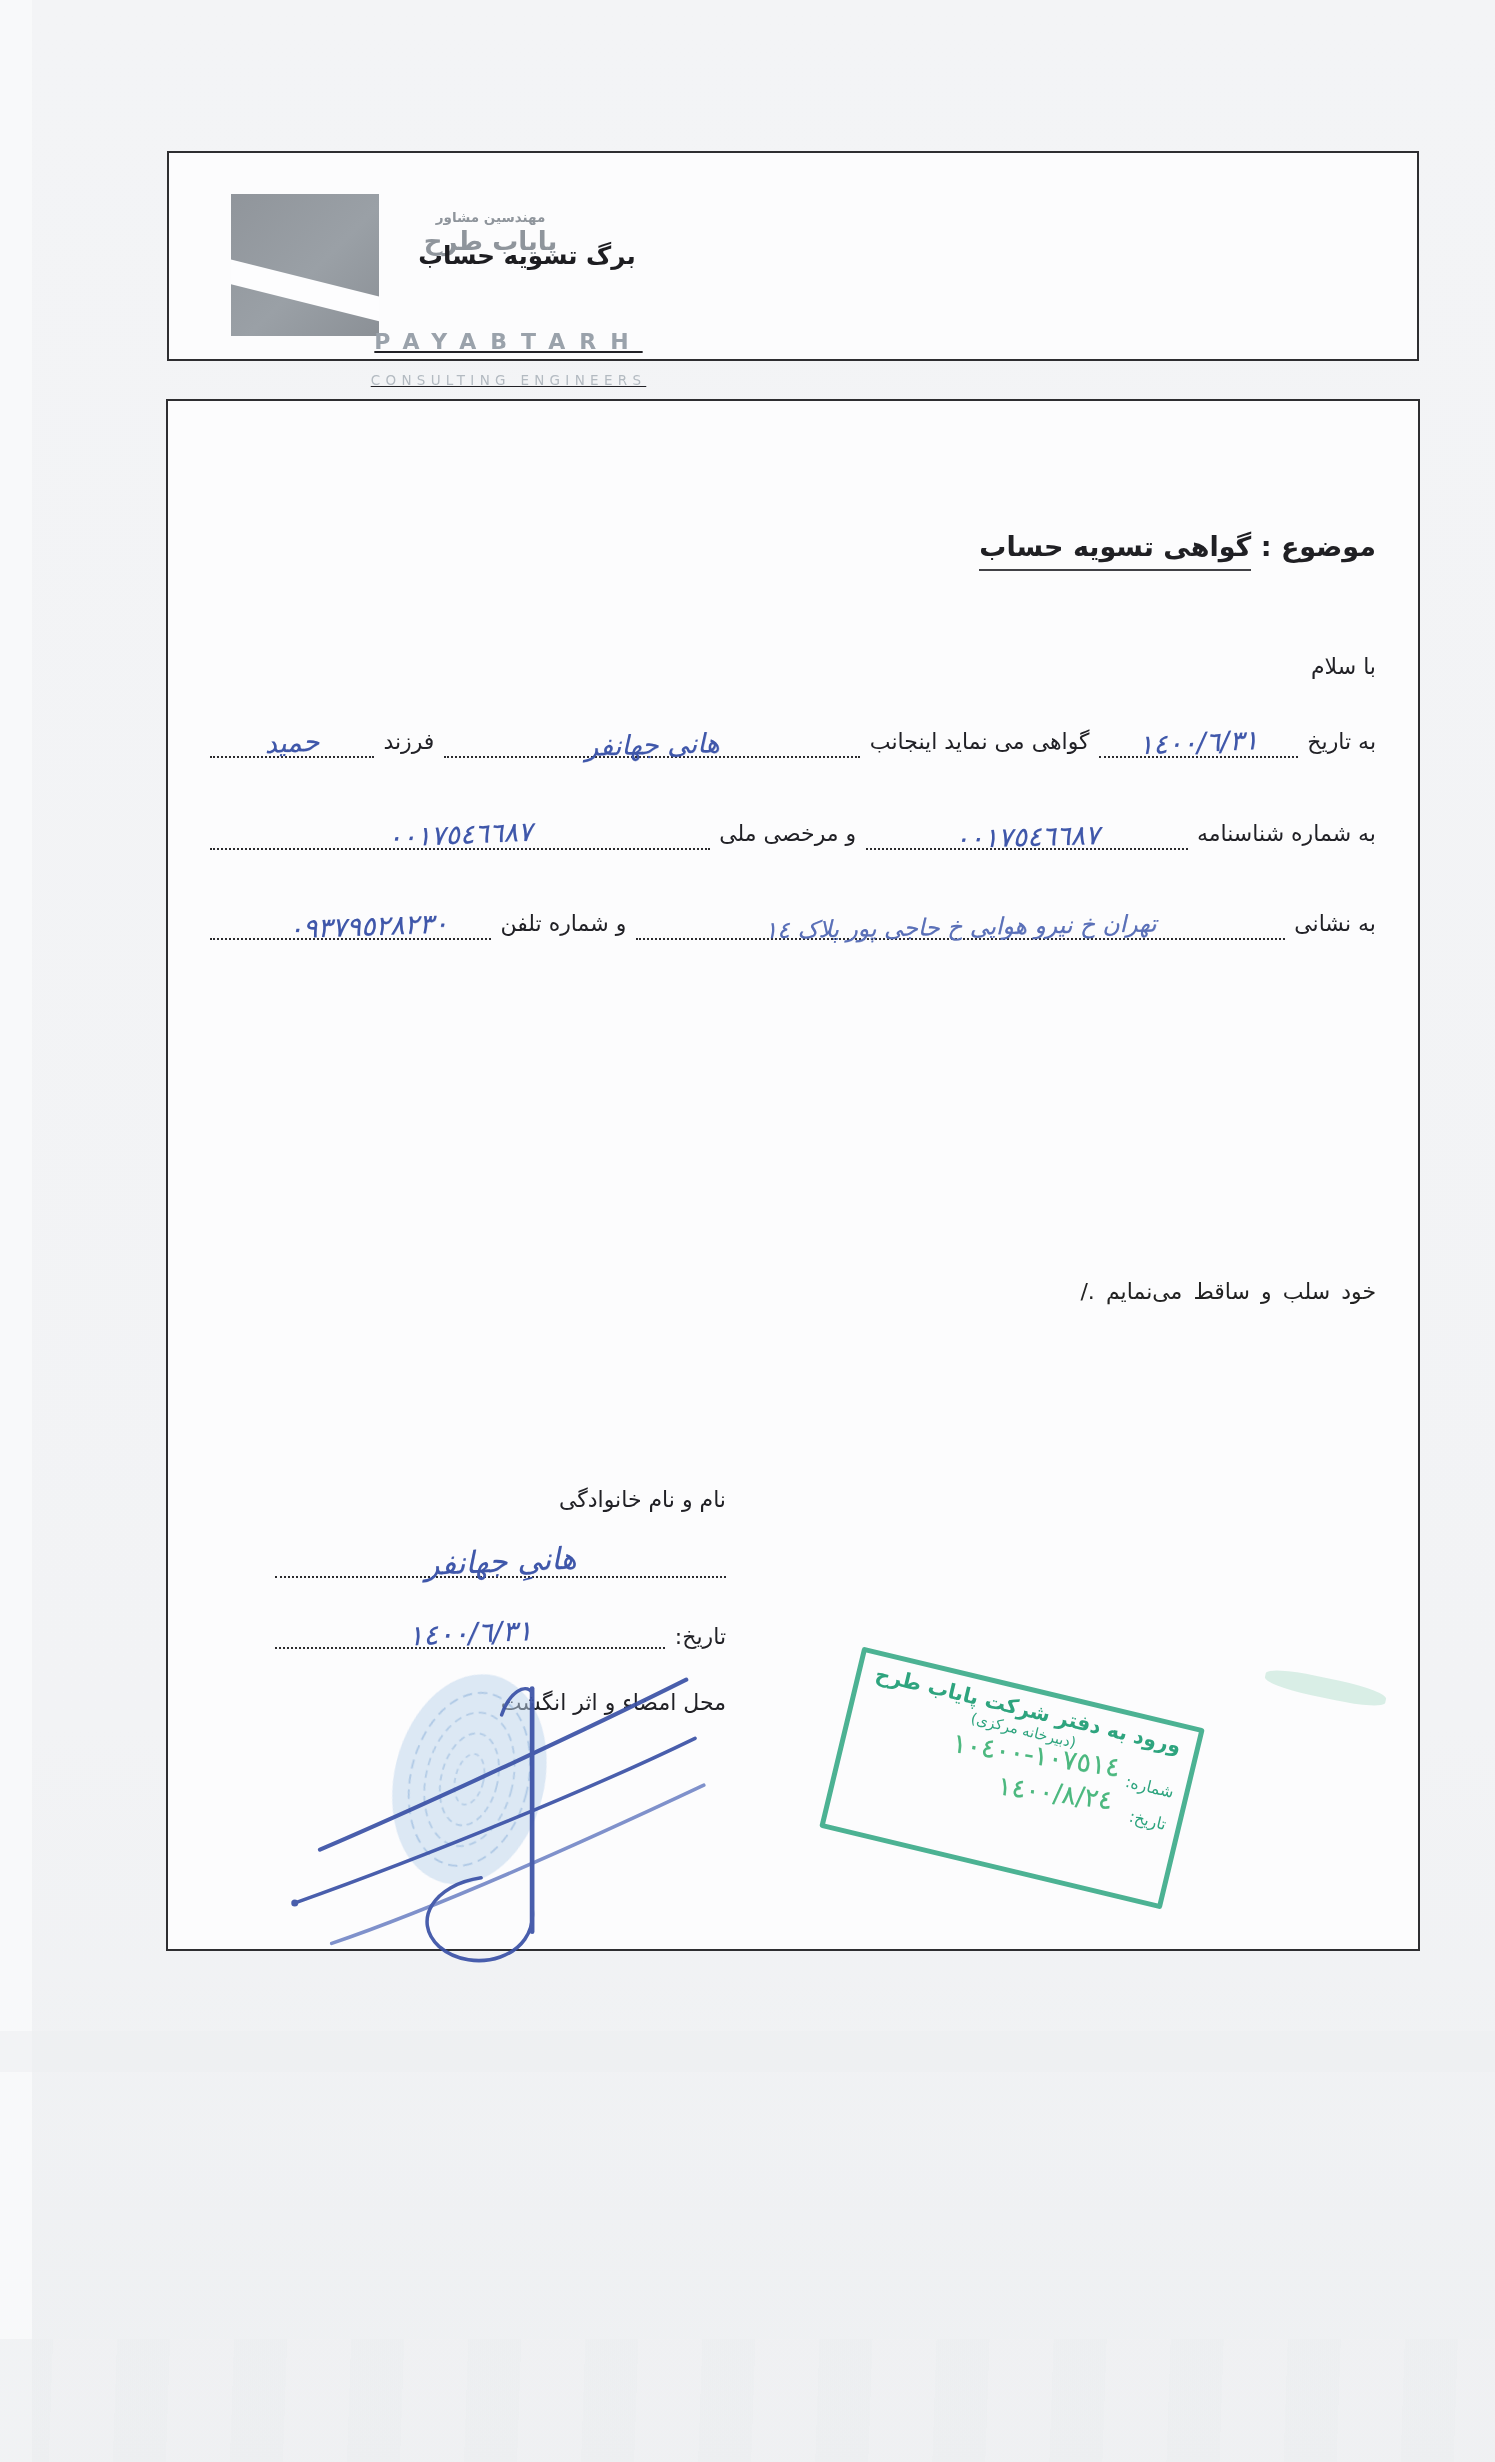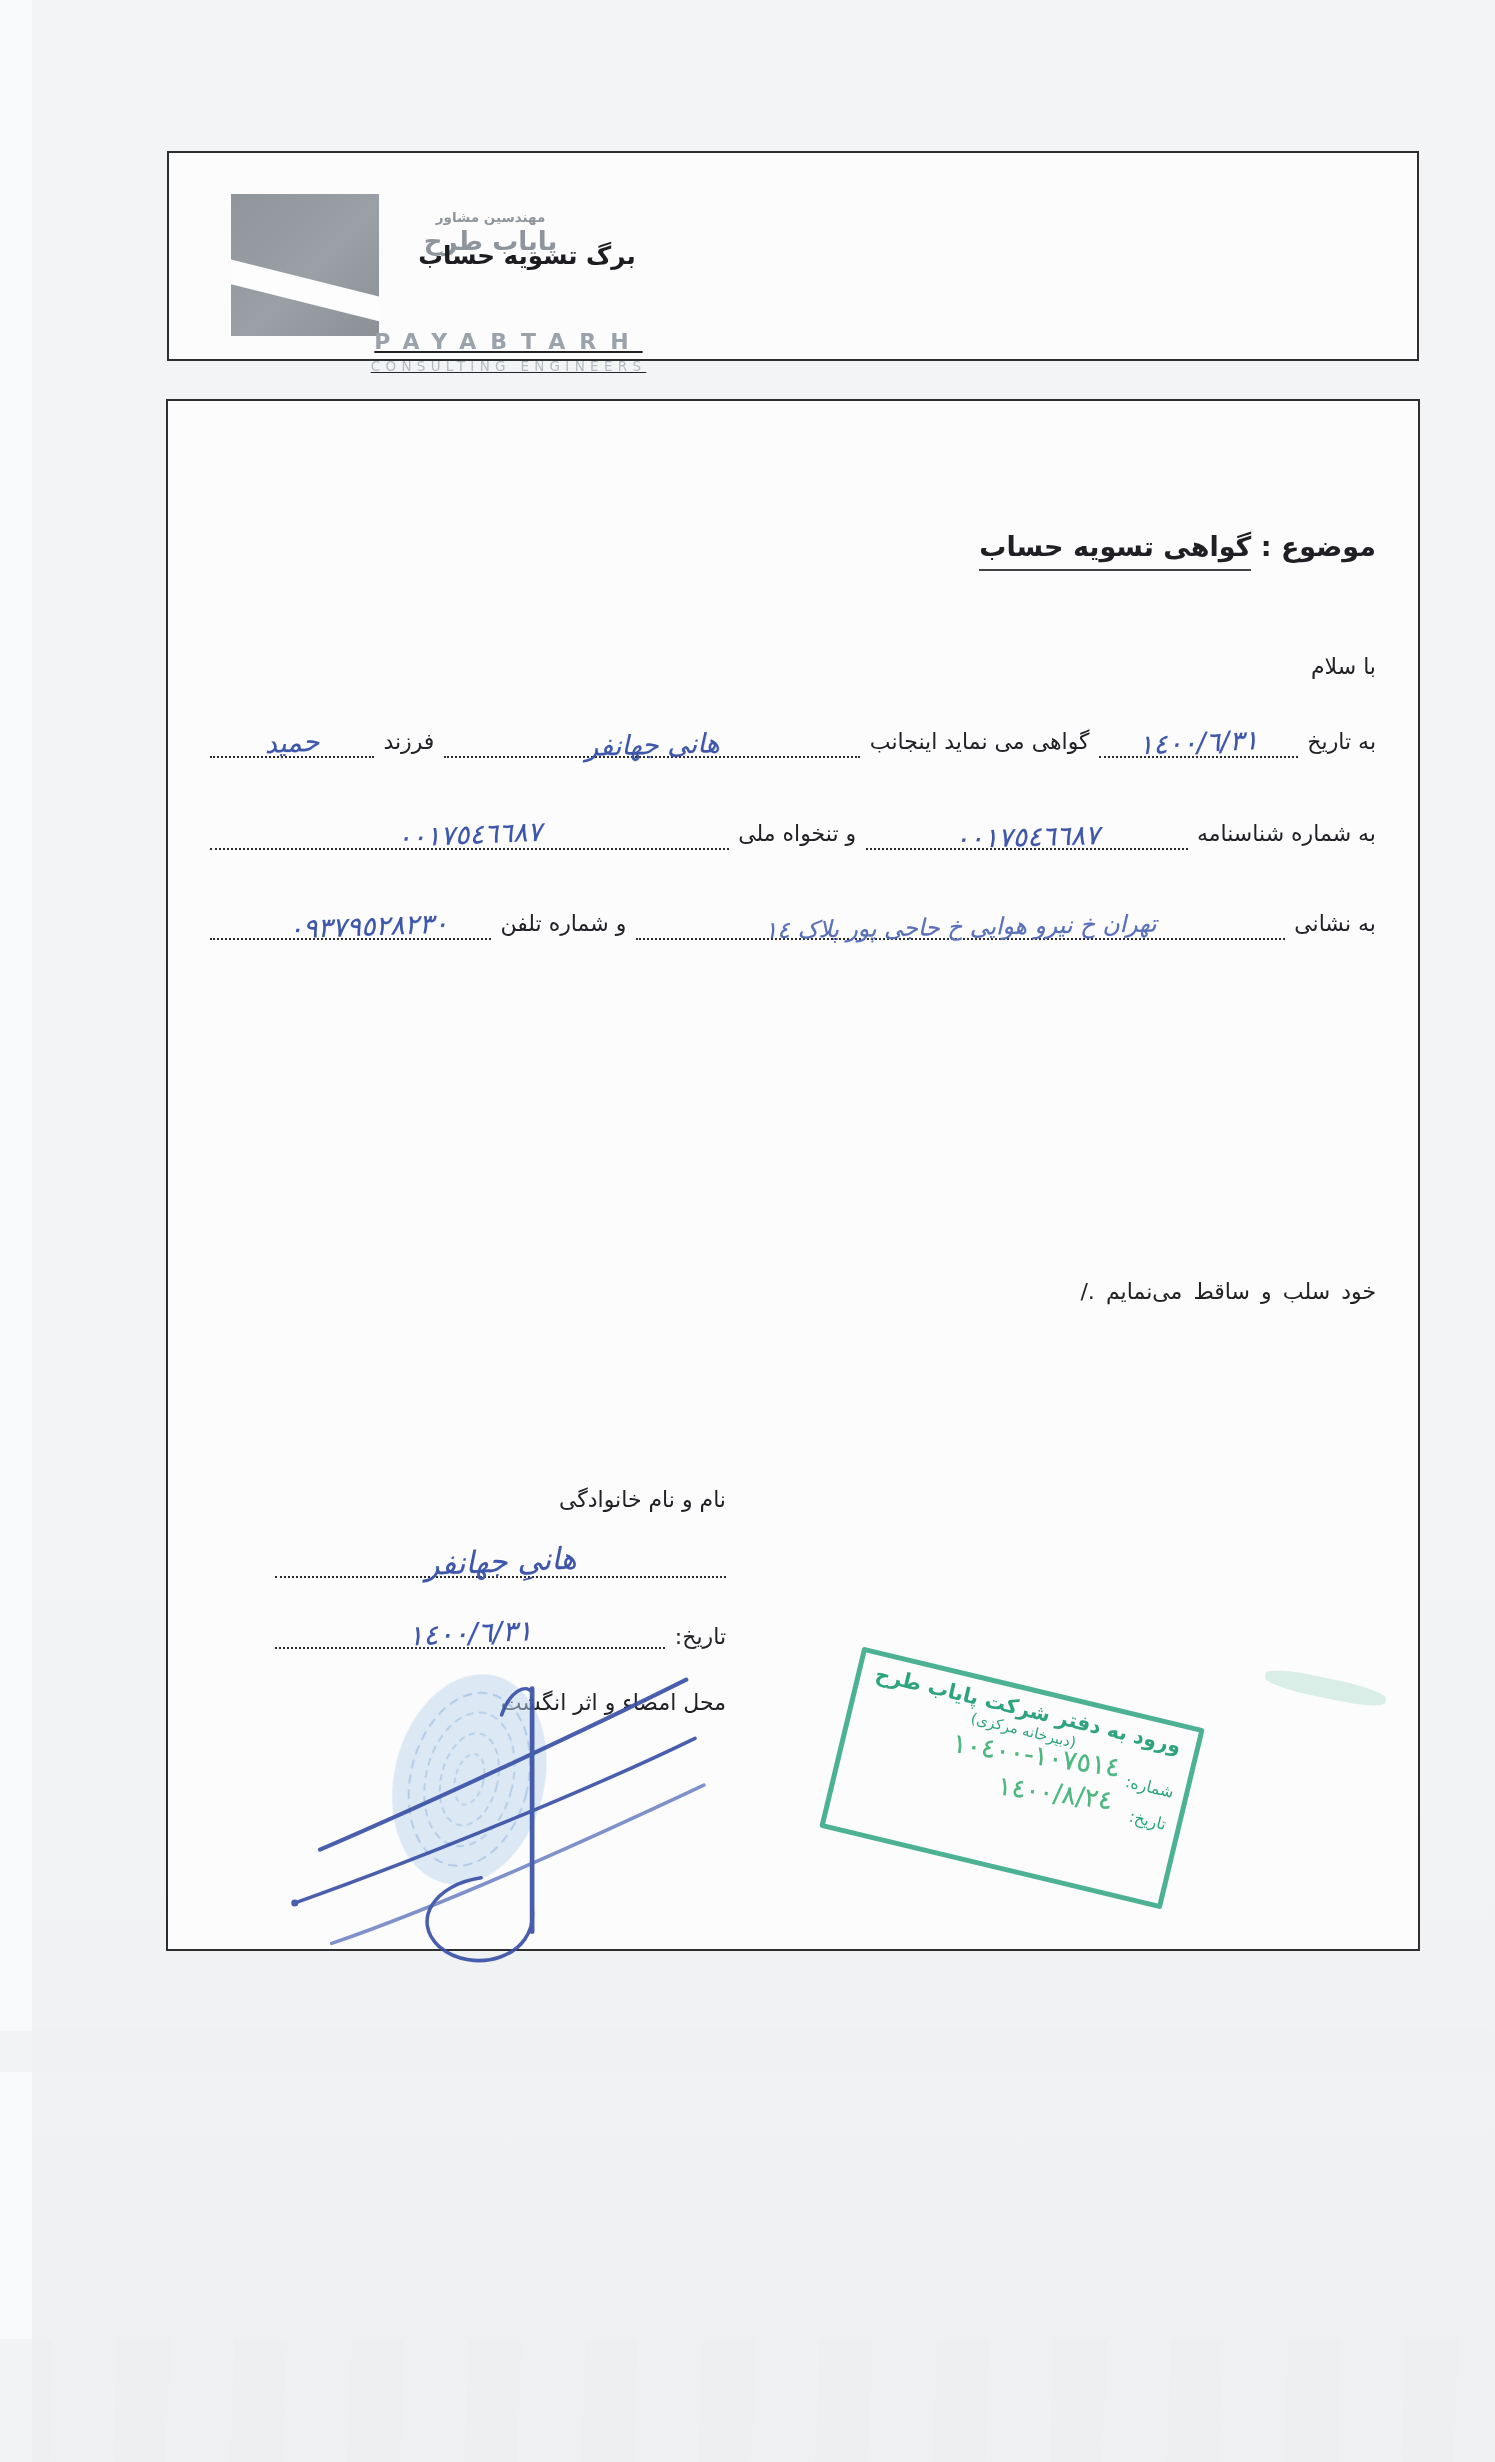--- a/index.html
+++ b/index.html
@@ -20,21 +20,21 @@
   
   .logo-mark{position:absolute;right:1038px;top:41px;width:148px;height:142px;
     background:linear-gradient(135deg,#90959b 0%,#9aa0a6 55%,#8b9096 100%);overflow:hidden;}
   .logo-stripe{position:absolute;left:-12%;top:60%;width:128%;height:17%;
     background:#fdfdfe;transform:rotate(14deg);border-radius:5.9px;}
   .logo-text{position:absolute;right:827px;top:56px;width:199px;text-align:center;color:#8f959c;}
   .logo-fa-small{font-size:13.5px;letter-spacing:0.6px;font-weight:bold;}
   .logo-fa-large{font-size:26px;font-weight:bold;margin-top:1.2px;}
   .logo-en{position:absolute;right:756px;top:176px;width:305px;text-align:center;direction:ltr;text-decoration:underline;}
   .logo-en-name{font-size:22px;font-weight:bold;color:#9aa2ab;letter-spacing:14px;}
-  .logo-en-sub{font-size:13.5px;color:#b3bac1;letter-spacing:5.3px;margin-top:4px;}
+  .logo-en-sub{font-size:13.5px;color:#b3bac1;letter-spacing:5.3px;margin-top:18px;}
   .header-titles{position:absolute;left:94px;top:46px;width:528px;text-align:center;color:#1d1d21;}
   .header-title{font-size:28px;font-weight:bold;}
   .header-subtitle{font-size:24.6px;font-weight:bold;margin-top:42px;}
 
   
   .subject{position:absolute;right:42px;top:130px;font-size:27px;font-weight:bold;color:#202024;}
   .subject .underlined{border-bottom:2.3px solid #414146;padding-bottom:7px;}
   .salutation{position:absolute;right:42px;top:253px;font-size:22px;}
   .fill-row{position:absolute;right:42px;left:42px;display:flex;align-items:flex-end;gap:9.4px;font-size:22px;}
   .fill-row .lbl{white-space:nowrap;padding-bottom:3.5px;}
@@ -124,21 +124,21 @@
       <span class="dots w280">
           <span class="hand tilt1">حمید</span>
         </span>
     </div>
 
     <div class="fill-row row2">
       <span class="lbl">به شماره شناسنامه</span>
       <span class="dots w550">
           <span class="hand tilt2">٠٠١٧٥٤٦٦٨٧</span>
         </span>
-      <span class="lbl">و تنخواه ملی</span>
+      <span class="lbl">و مرخصی ملی</span>
       <span class="dots">
           <span class="hand tilt1">٠٠١٧٥٤٦٦٨٧</span>
         </span>
     </div>
 
     <div class="fill-row row3">
       <span class="lbl">به نشانی</span>
       <span class="dots">
           <span class="hand addr">تهران خ نیرو هوایی خ حاجی پور پلاک ١٤</span>
         </span>

